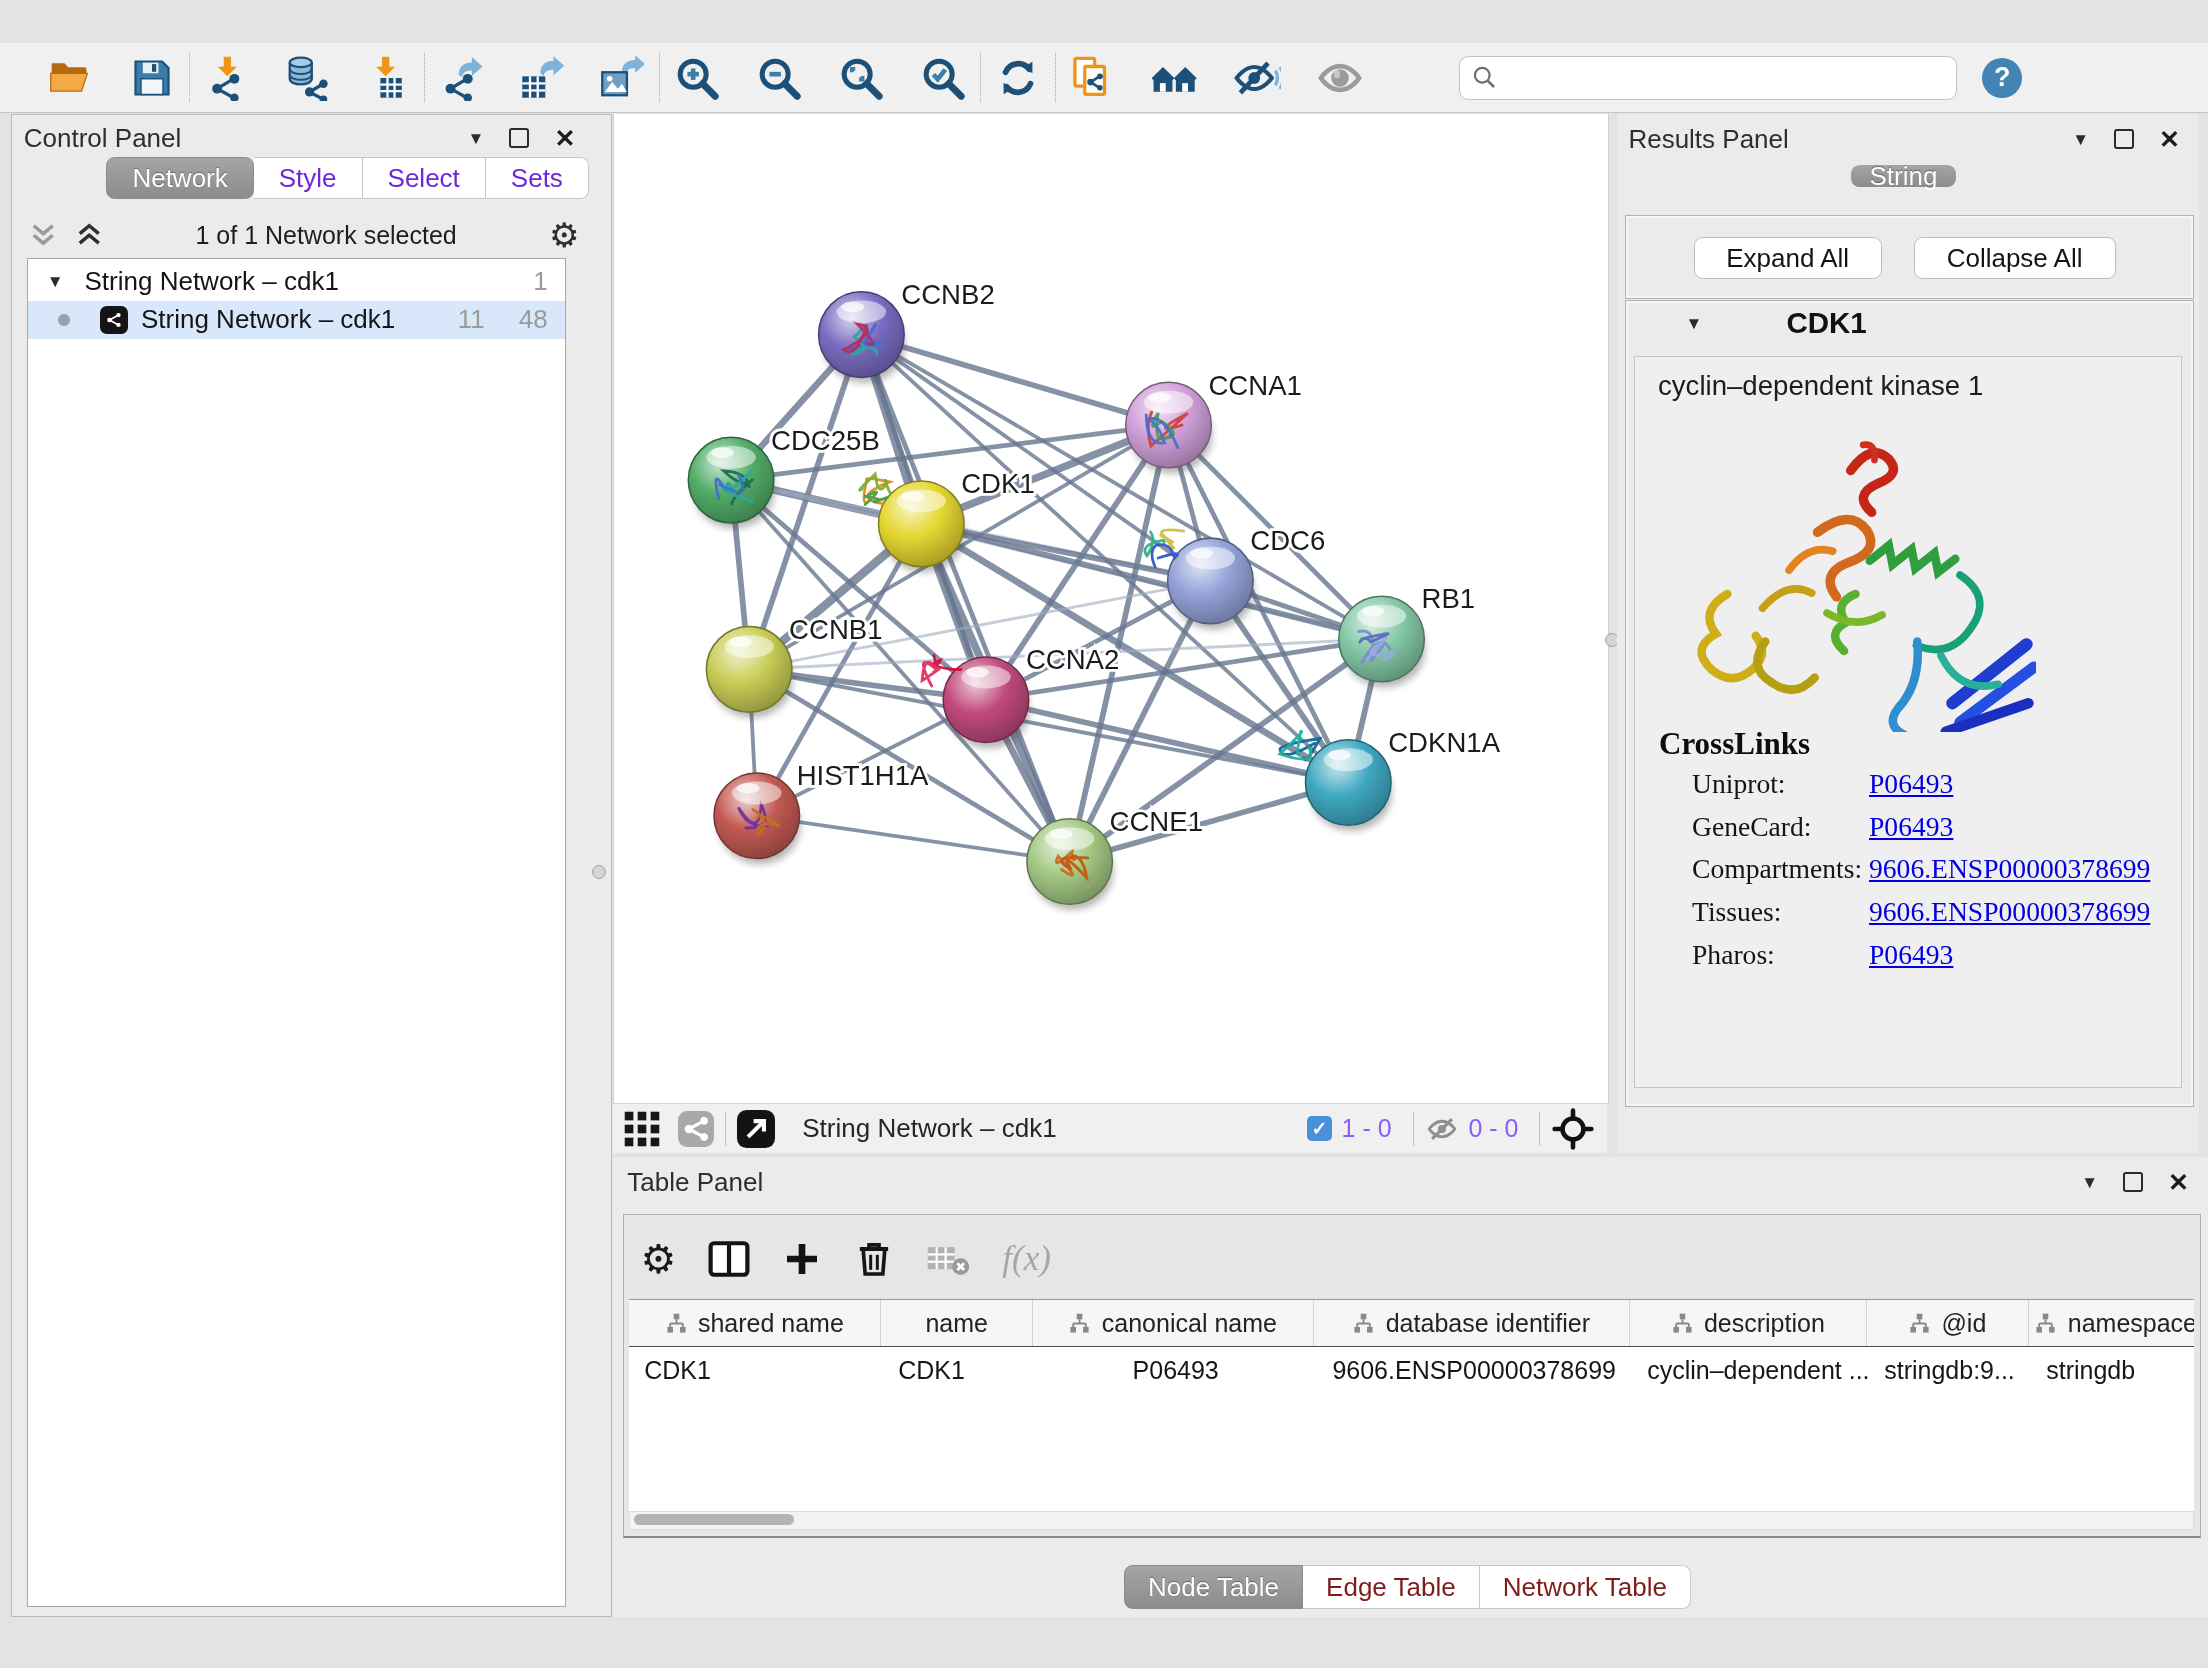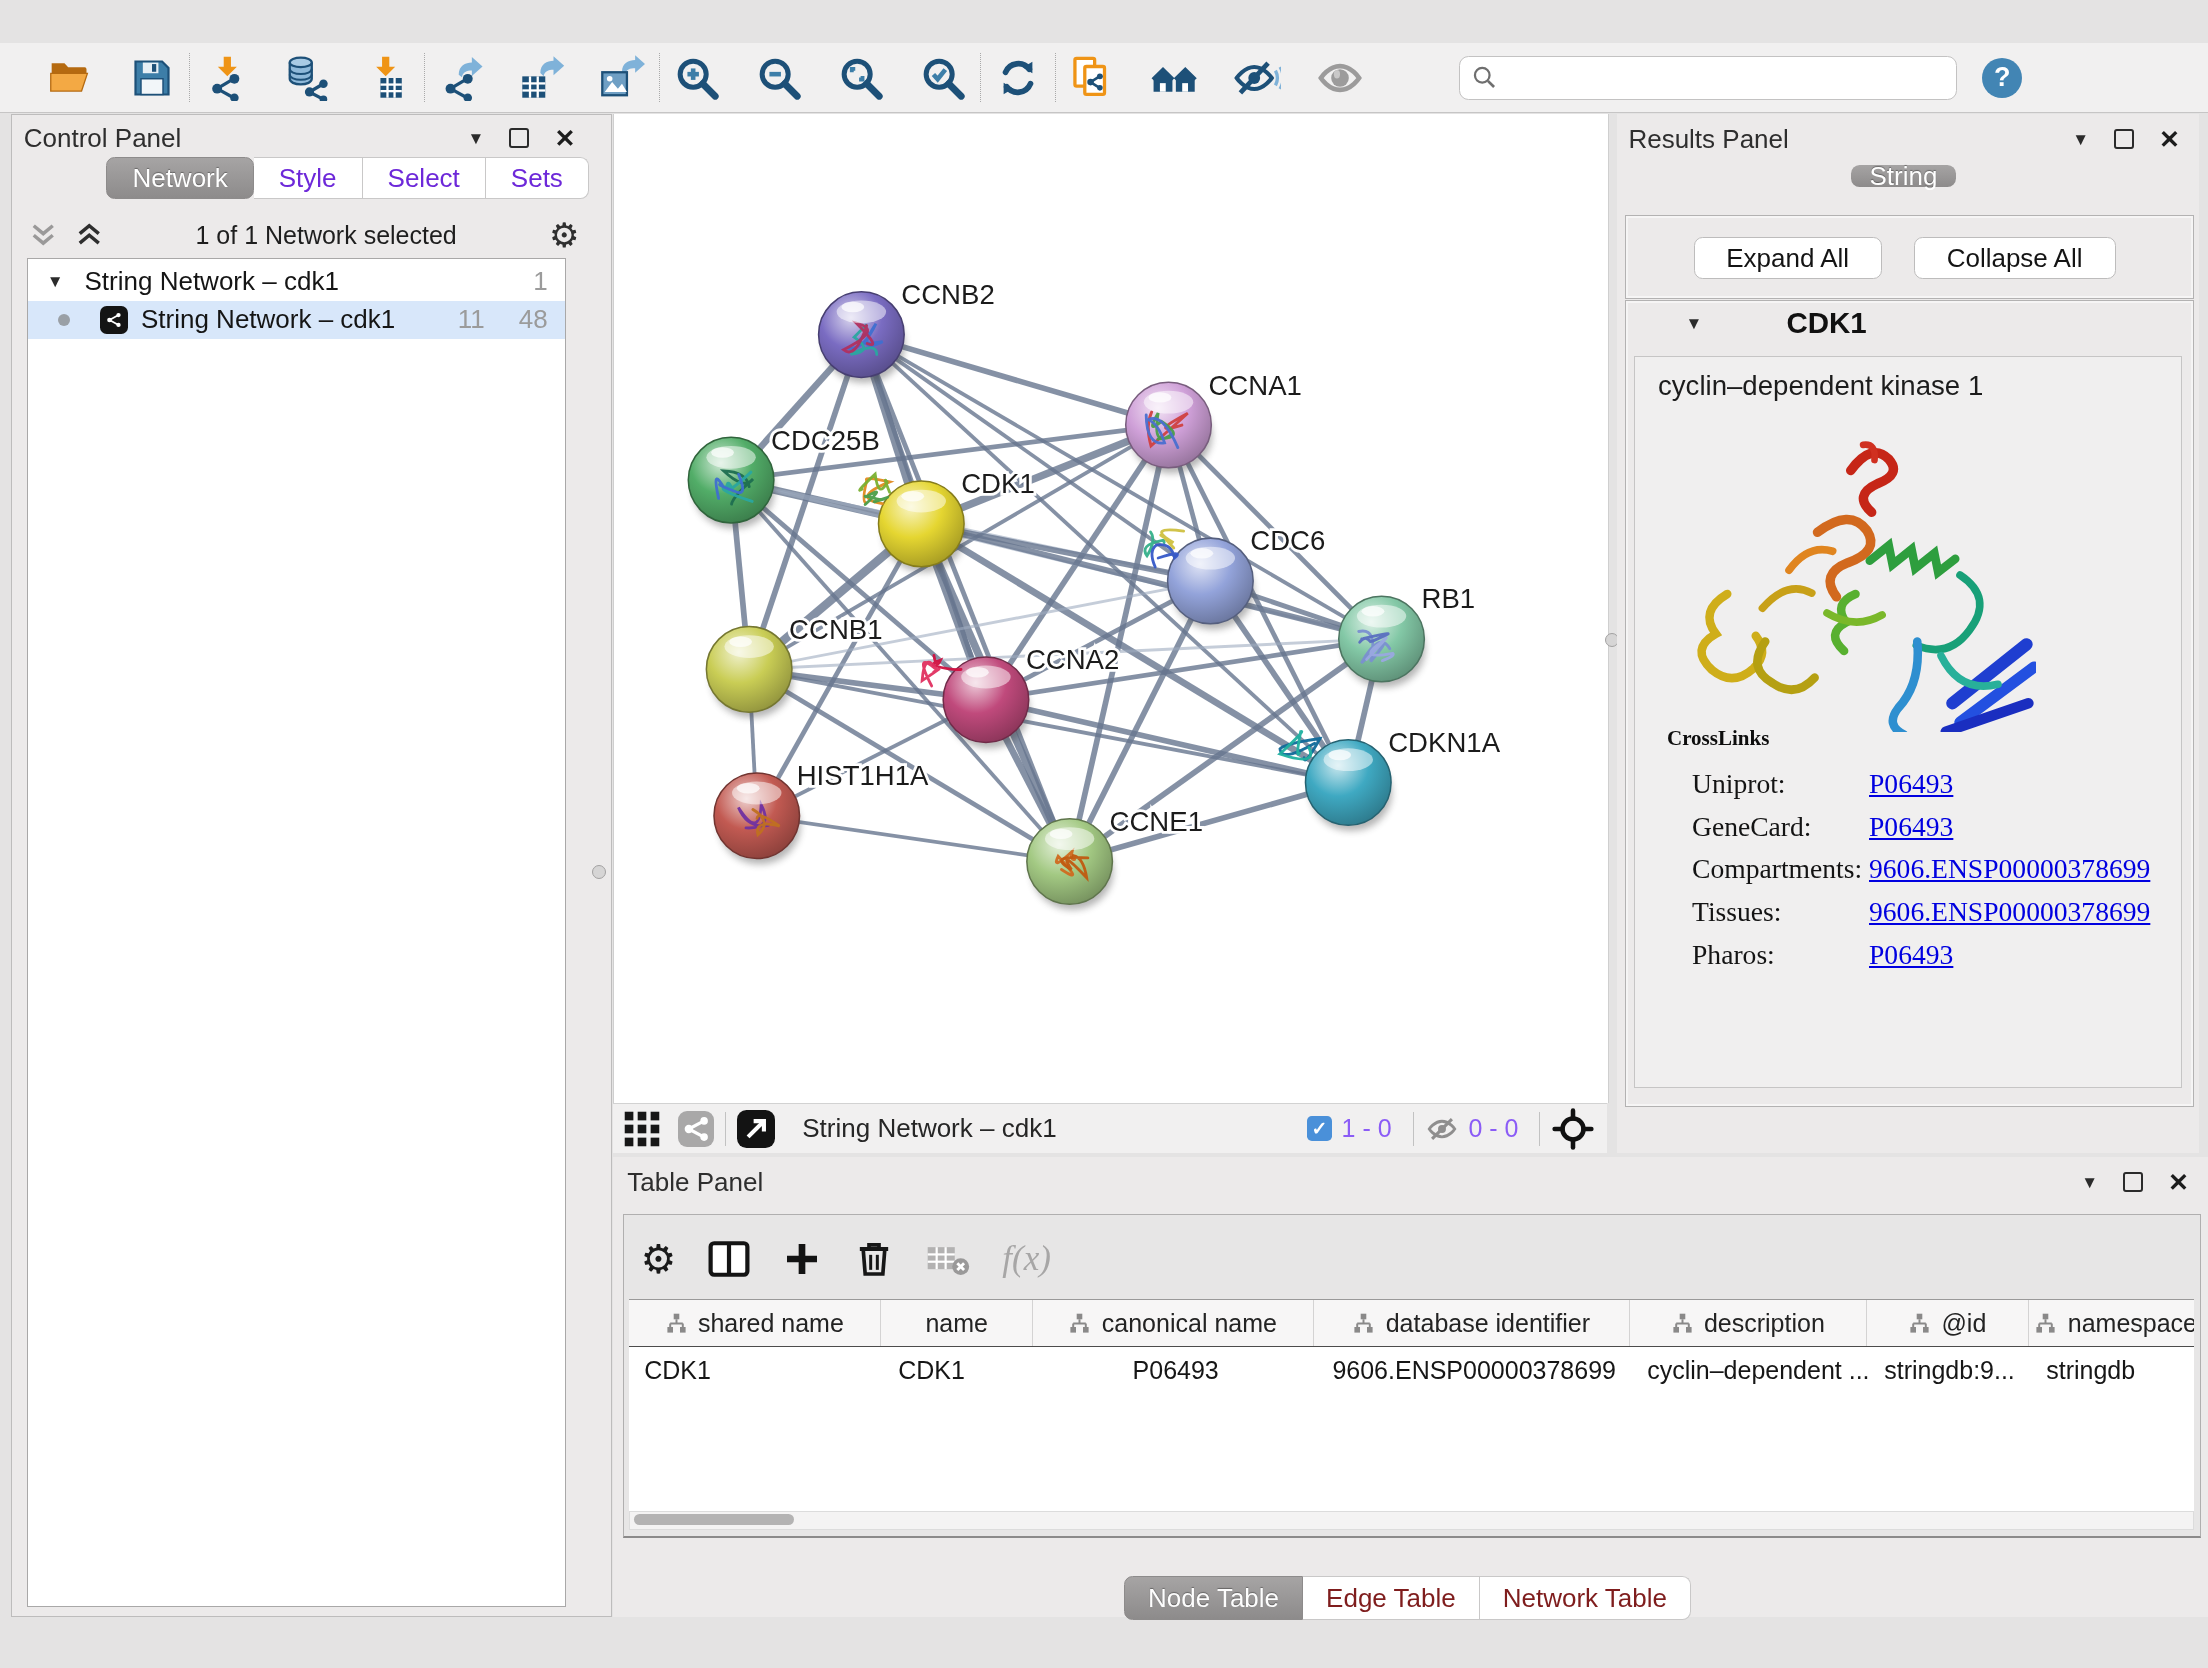--- a/index.html
+++ b/index.html
@@ -75,22 +75,22 @@
     align-items:center;justify-content:center;text-shadow:0 -1px 1px rgba(0,0,0,.35);}
   .rp-box{position:absolute;left:7.6px;width:567px;background:#eceaea;border:1px solid #b3b2b2;
     box-shadow:inset 0 0 0 1.9px #f6f5f5;}
   .rp-btn{position:absolute;height:40px;background:#fff;border:1px solid #bdbcbc;border-radius:8.6px;
     font-size:26px;color:#141414;display:flex;align-items:center;justify-content:center;}
   .rp-entry-head{position:absolute;left:7.6px;top:186px;width:567px;height:46px;display:flex;align-items:center;}
   .cdk1-title{font-size:29.5px;font-weight:bold;color:#111;}
   .rp-inner{position:absolute;left:17px;top:242px;width:546px;height:730px;background:#f0efef;
     border:1px solid #c6c5c5;}
   .rp-desc{position:absolute;left:23px;top:13.3px;font-size:27.6px;color:#1c1c1c;}
-  .xl-title{position:absolute;left:32px;top:369px;font-family:"Liberation Serif",serif;
-    font-weight:bold;font-size:21px;color:#0d0d0d;}
+  .xl-title{position:absolute;left:24px;top:369px;font-family:"Liberation Serif",serif;
+    font-weight:bold;font-size:31px;color:#0d0d0d;}
   .xl-row{position:absolute;left:57px;width:476px;height:42px;font-family:"Liberation Serif",serif;
     font-size:27.6px;color:#141414;display:flex;}
   .xl-row .lbl{width:177px;}
   .xl-row .val{color:#0000e0;text-decoration:underline;}
 
   
   .table-panel{position:absolute;left:613px;top:1157px;width:1595px;height:460px;background:#eceaea;}
   .tp-header{position:absolute;left:14.3px;top:9.5px;right:19px;display:flex;justify-content:space-between;align-items:center;}
   .tp-box{position:absolute;left:9.5px;top:57px;width:1576px;height:321px;background:#e7e6e6;
     border:1px solid #b0afaf;border-bottom:2.9px solid #8b8a8a;}
@@ -99,21 +99,21 @@
   .grid-table{position:absolute;left:5.7px;top:84px;right:5.7px;height:213px;background:#fff;
     border-top:1px solid #9a9999;overflow:hidden;}
   .g-head{display:flex;height:46px;border-bottom:1.9px solid #4c4c4c;background:#f7f6f6;}
   .g-hcell{display:flex;align-items:center;justify-content:center;gap:11.4px;font-size:25px;
     color:#232323;border-right:1px solid #d4d3d3;box-sizing:border-box;flex:0 0 auto;}
   .g-row{display:flex;height:46px;}
   .g-cell{display:flex;align-items:center;font-size:25px;color:#161616;box-sizing:border-box;
     padding-left:15px;flex:0 0 auto;white-space:nowrap;overflow:hidden;}
   .hscroll{position:absolute;left:5.7px;right:5.7px;bottom:5.7px;height:17px;background:#f4f3f3;border:1px solid #dcdcdc;}
   .hthumb{position:absolute;left:3.8px;top:1.9px;width:160px;height:10.5px;border-radius:6.7px;background:#b4b3b3;}
-  .tp-tabs{position:absolute;left:511px;top:419px;display:flex;}
+  .tp-tabs{position:absolute;left:511px;top:408px;display:flex;}
   .tp-tab{height:42px;padding:0 23px;display:flex;align-items:center;font-size:26px;background:#fff;
     border:1px solid #c9c8c8;border-left:none;color:#7f1d1d;}
   .tp-tab:first-child{border-left:1px solid #c9c8c8;border-radius:8.6px 0 0 8.6px;}
   .tp-tab:last-child{border-radius:0 8.6px 8.6px 0;}
   .tp-tab.sel{background:linear-gradient(#a6a4a4,#8d8b8b);color:#fdfdfd;border-color:#8d8b8b;
     text-shadow:0 -1px 1px rgba(0,0,0,.35);}
 
   
   .statusbar{position:absolute;left:0;top:1617px;width:2208px;height:51px;background:#ececeb;
     border-top:1px solid #c3c2c2;}

